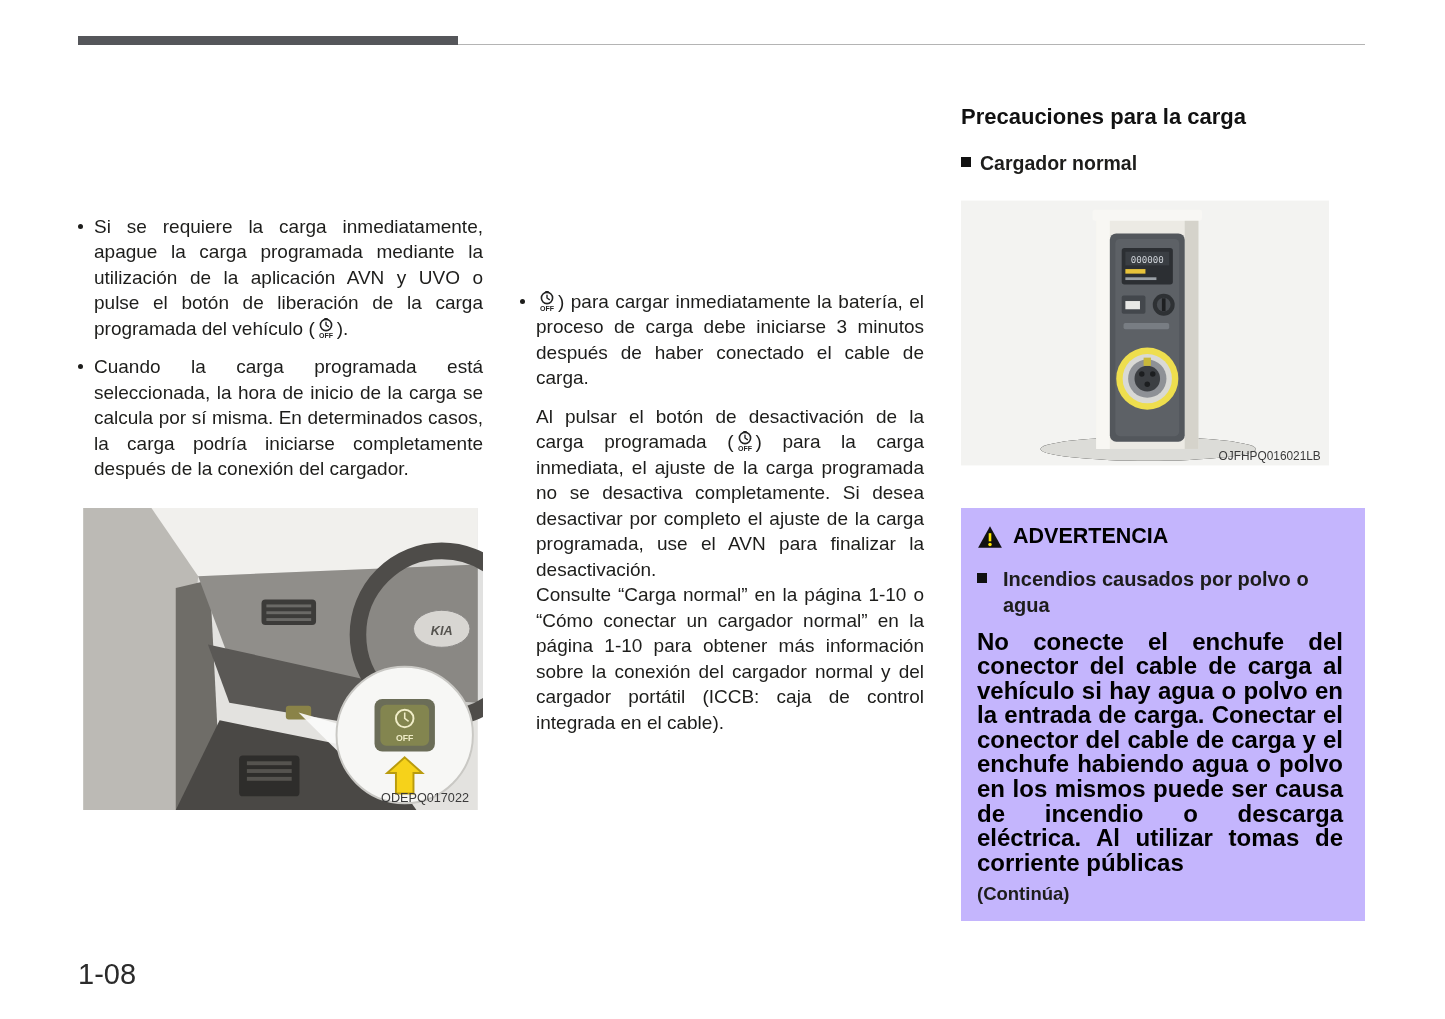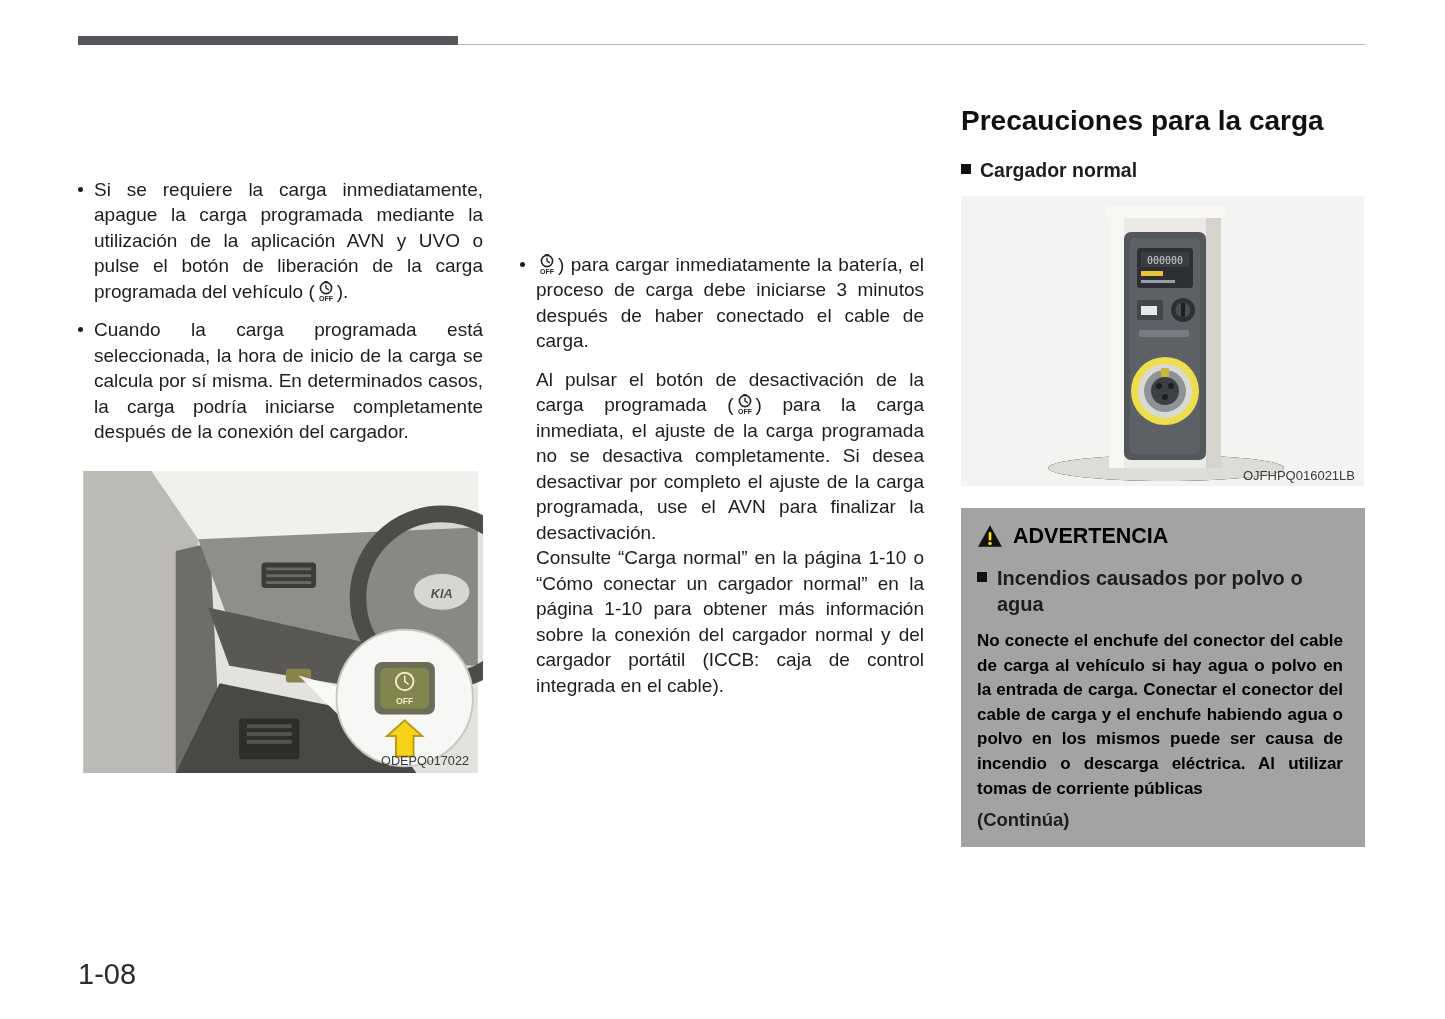--- a/index.html
+++ b/index.html
@@ -20,33 +20,33 @@
   .bullet-item { display:flex; margin-bottom:13px; }
   .bullet-holder { width:16px; flex:none; }
   .dot { display:block; width:5px; height:5px; background:#1d1d1b; border-radius:50%; margin-top:10px; }
   .bullet-text { flex:1; }
   .indent-para { margin-left:16px; margin-bottom:0; }
 
   .off-icon { display:inline-block; vertical-align:-4px; }
 
   figure { position:relative; }
   .fig-interior { margin-top:26px; width:405px; height:302px; }
-  .fig-charger { width:403px; height:290px; }
+  .fig-charger { width:368px; height:290px; }
   figure svg { display:block; width:100%; height:100%; }
 
   
-  .col3-heading { font-size:28px; font-weight:bold; color:#111; text-align:left; line-height:1.25; margin-bottom:20px; }
+  .col3-heading { font-size:22px; font-weight:bold; color:#111; text-align:left; line-height:1.25; margin-bottom:20px; }
   .subhead { display:flex; gap:9px; font-weight:bold; font-size:19.5px; text-align:left; margin-bottom:12px; align-items:flex-start; }
   .sq { width:10px; height:10px; background:#111; flex:none; margin-top:6px; }
 
-  .warning { background:#a3a3a3; padding:16px 22px 14px 16px; margin-top:22px; }
+  .warning { background:#c4b5fd; padding:16px 22px 14px 16px; margin-top:30px; }
   .warning-title { display:flex; align-items:center; gap:10px; font-size:21.5px; font-weight:bold; color:#000; text-align:left; }
-  .warning-sub { display:flex; gap:10px; font-weight:bold; font-size:20px; line-height:26px; text-align:left; margin:16px 0 12px 0; }
+  .warning-sub { display:flex; gap:16px; font-weight:bold; font-size:20px; line-height:26px; text-align:left; margin:16px 0 12px 0; }
   .warning-sub .sq { margin-top:7px; }
-  .warning-body { font-weight:bold; font-size:17px; line-height:24.6px; text-align:justify; color:#000; }
+  .warning-body { font-weight:bold; font-size:24px; line-height:24.6px; text-align:justify; color:#000; }
   .warning-cont { font-weight:bold; font-size:18.5px; margin-top:6px; text-align:left; }
 
   .page-number { position:absolute; left:78px; bottom:28px; font-size:29px; color:#2b2b2b; }
 </style>
 </head>
 <body>
 
 <div class="page">
 
   <header>

